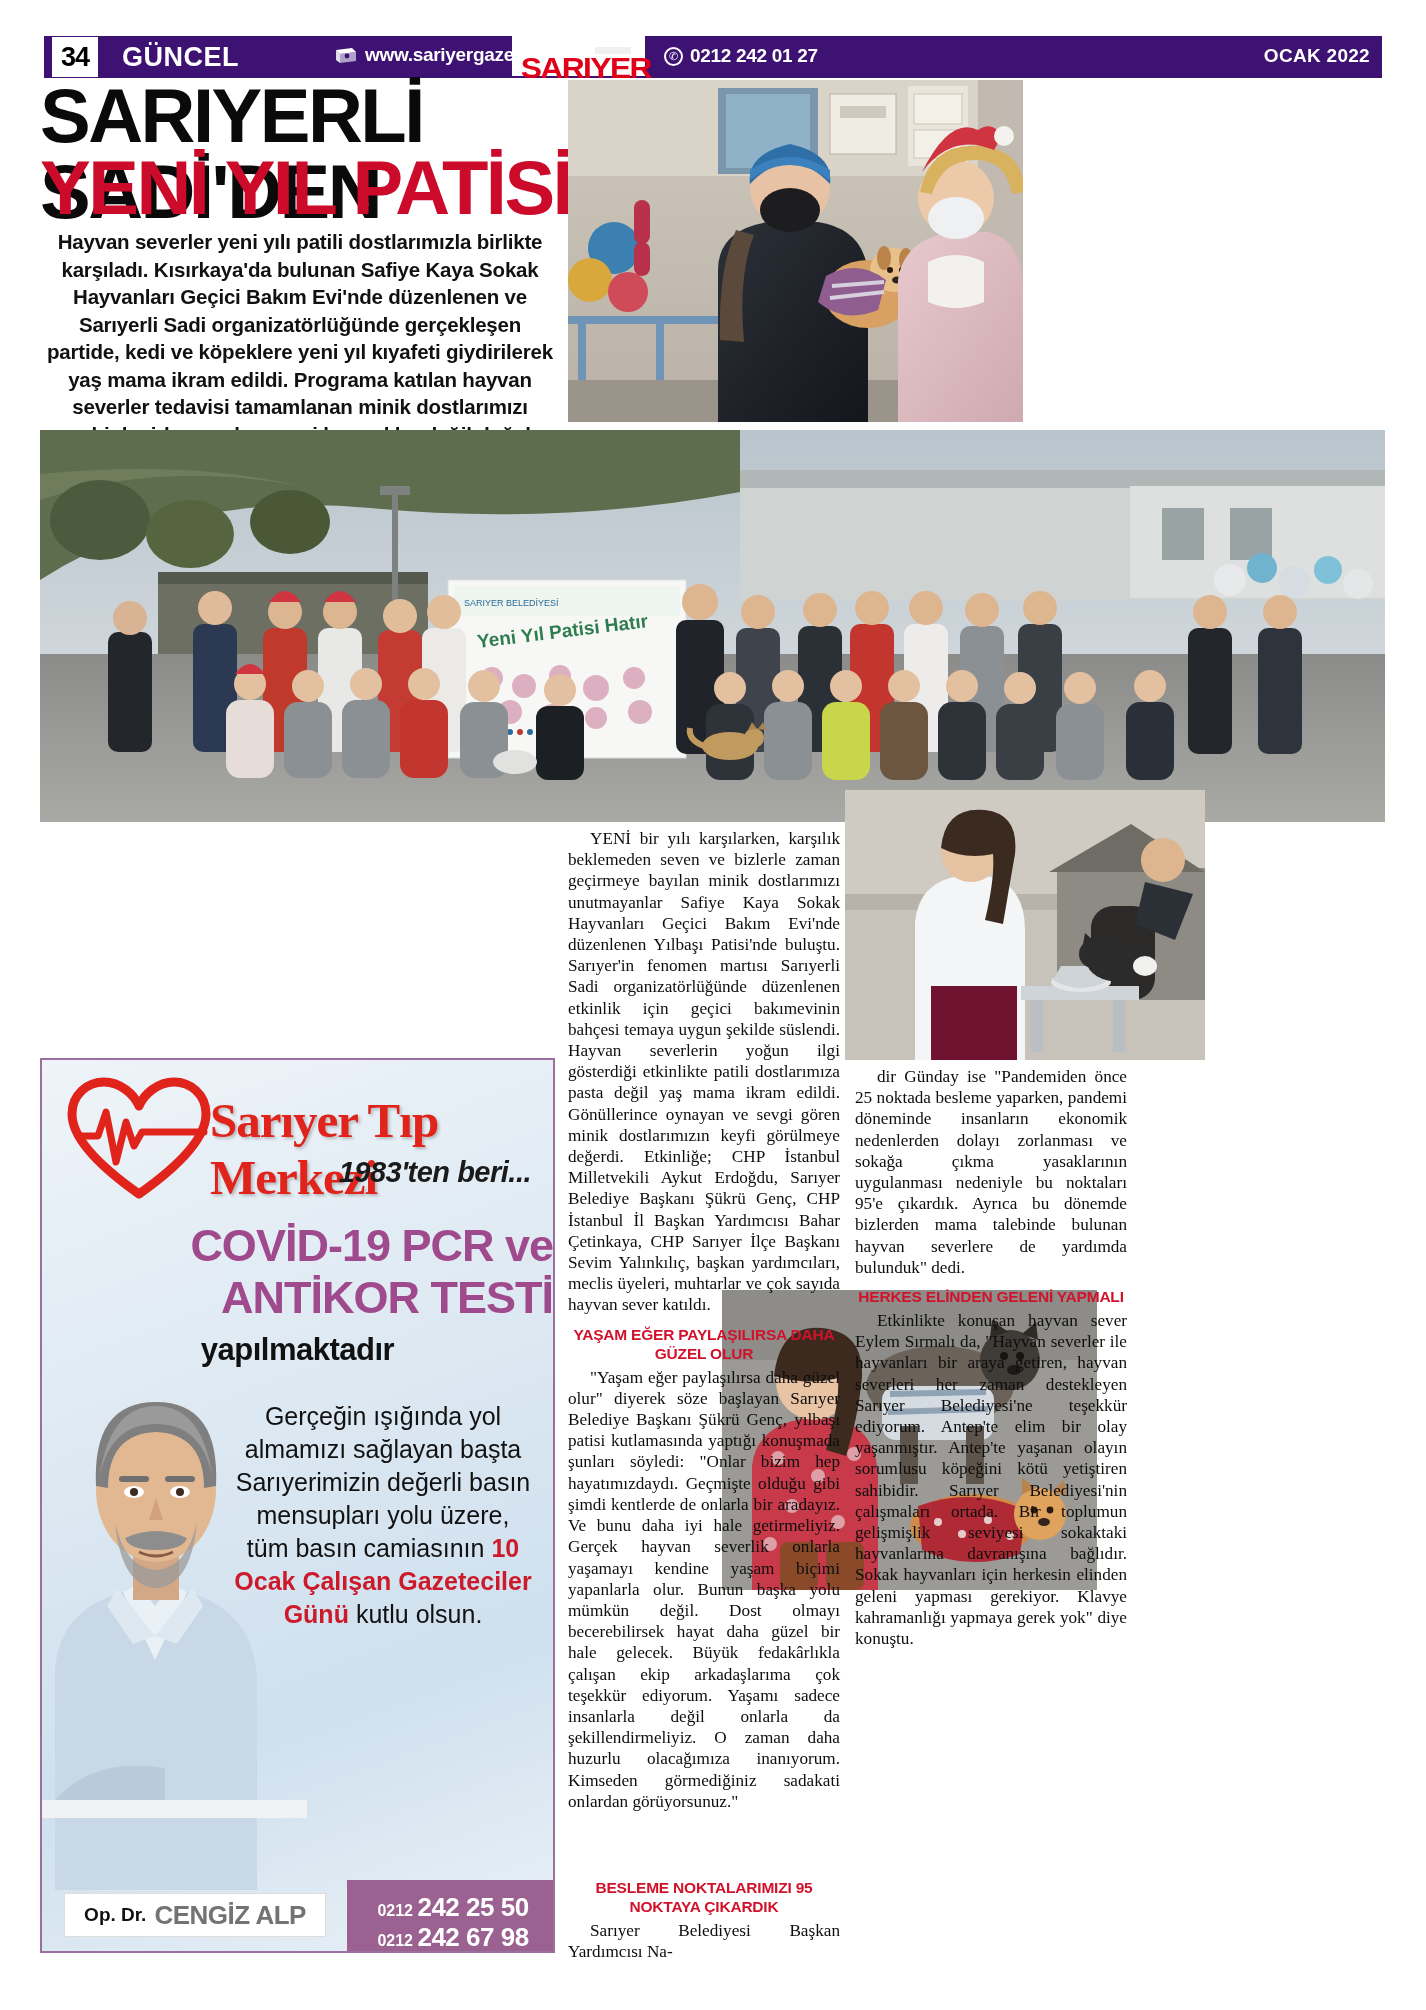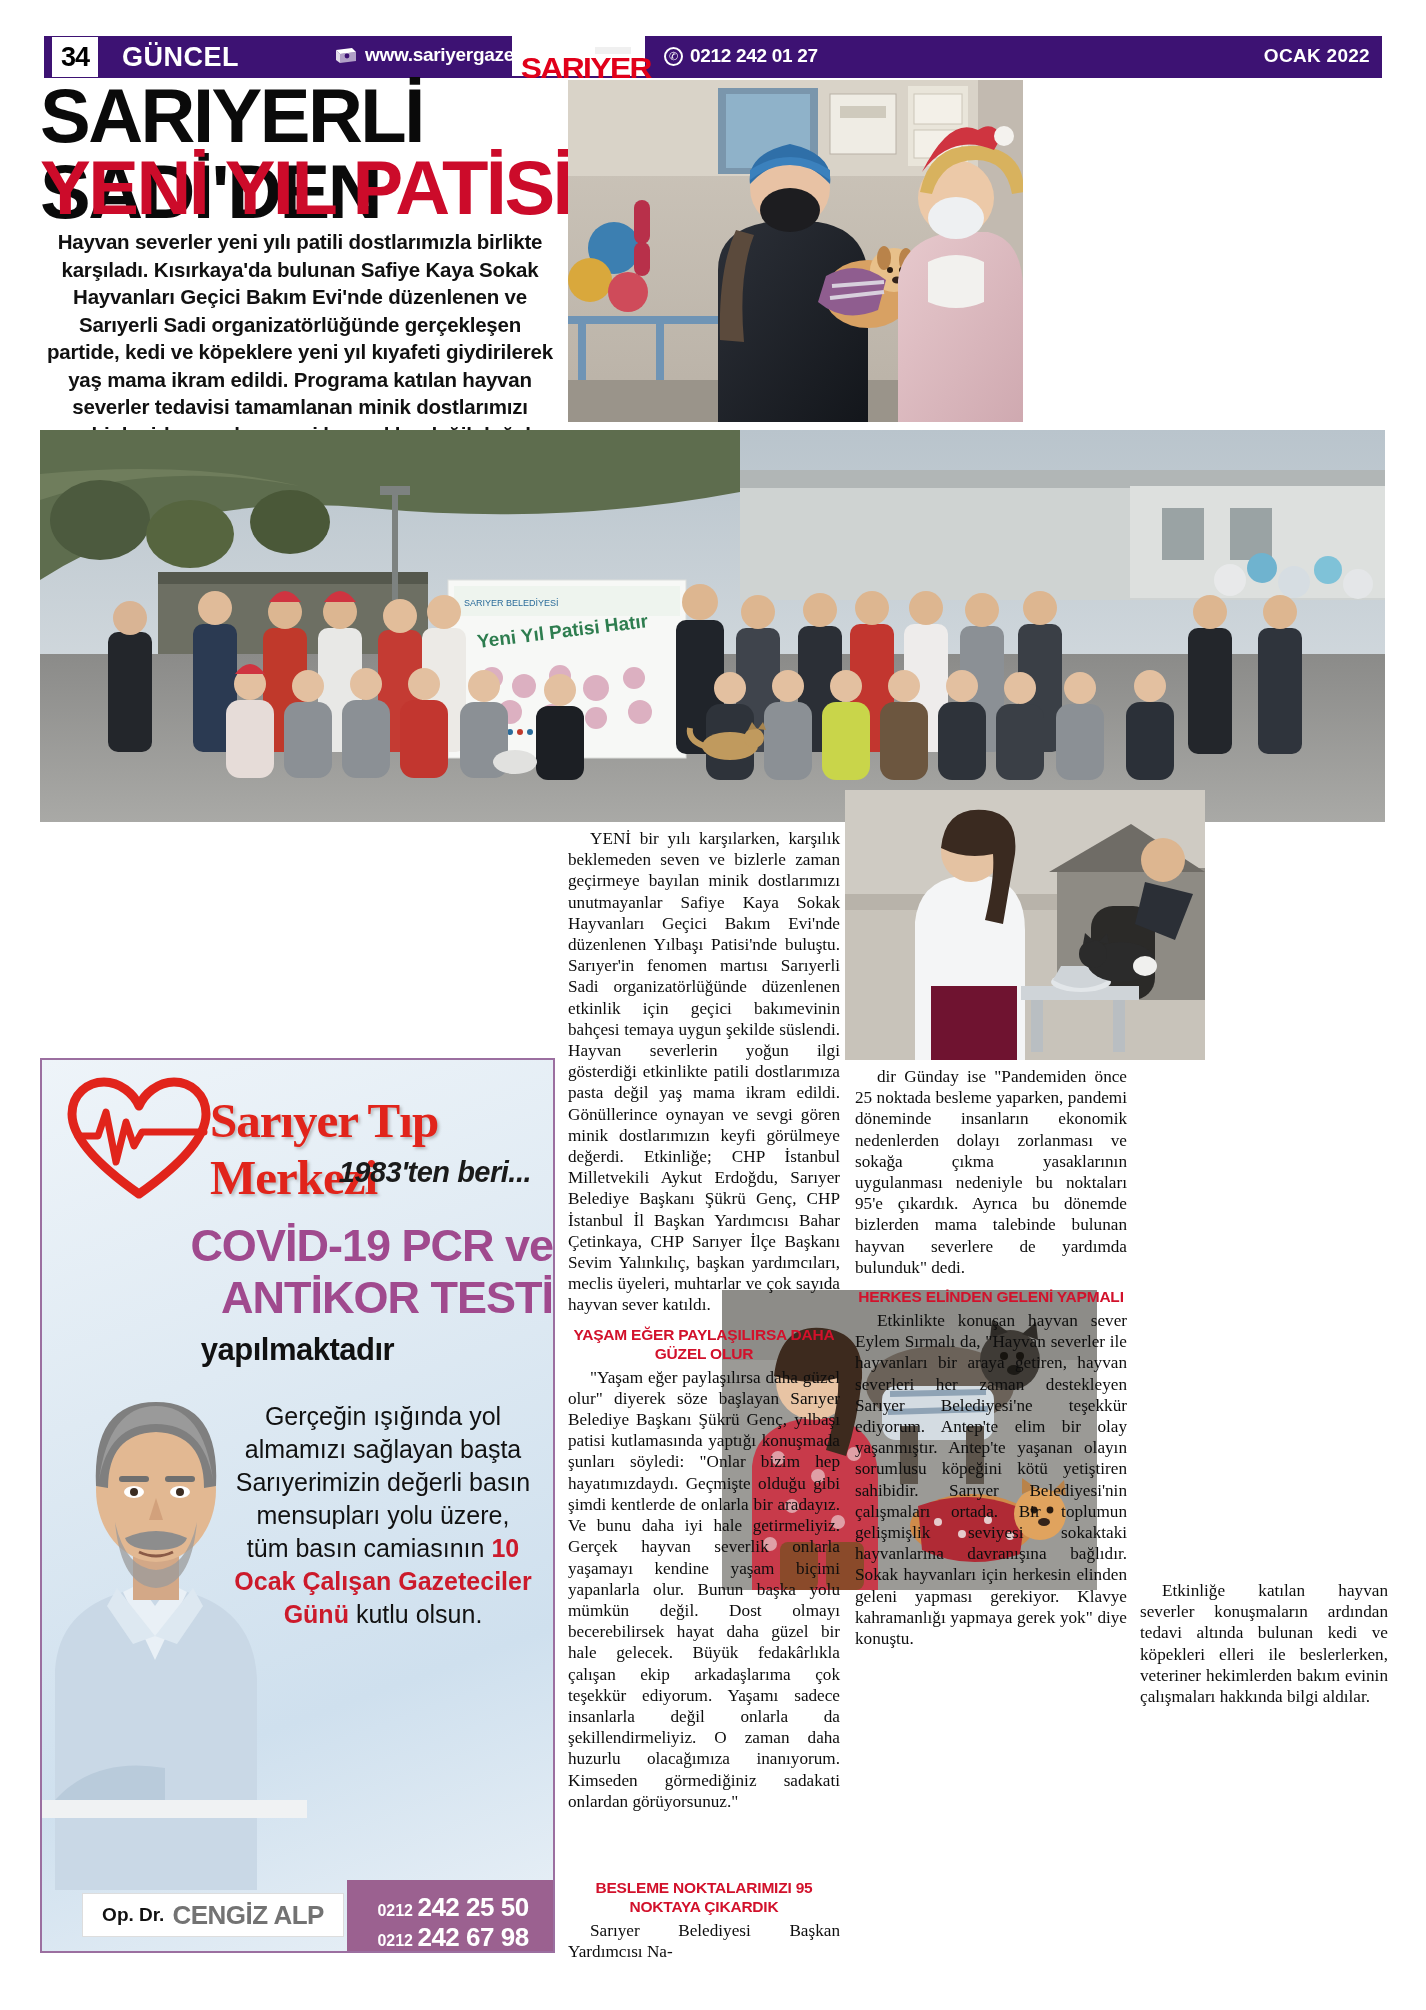--- a/index.html
+++ b/index.html
@@ -123,21 +123,21 @@
   .ad-doctor {
     position:absolute; left:-5px; top:270px; width:270px; height:560px;
   }
   .ad-contact {
     position:absolute; left:305px; top:820px; width:212px; height:148px;
     background:#9b6190; color:#fff; padding:14px 10px 0 10px; text-align:center;
   }
   .ad-contact .ph { font-size:16px; font-weight:700; line-height:27px; }
   .ad-contact .ph b { font-size:26px; font-weight:800; letter-spacing:-.5px;}
   .ad-namebar {
-    position:absolute; left:40px; bottom:14px; width:262px; height:44px;
+    position:absolute; left:22px; bottom:14px; width:262px; height:44px;
     background:#fff; display:flex; align-items:center; justify-content:center;
     gap:8px; border:1px solid #ddd;
   }
   .ad-namebar .t1 { font-size:19px; font-weight:700; color:#111;}
   .ad-namebar .t2 { font-size:26px; font-weight:800; color:#737373; letter-spacing:-.5px;}
 
   
   .col {
     position:absolute; font-family:"Liberation Serif", serif;
     font-size:17.2px; line-height:21.2px; text-align:justify; color:#0d0d0d;
@@ -629,17 +629,14 @@
     <div class="subhead" style="margin-top:0;">BESLEME NOKTALARIMIZI 95 NOKTAYA ÇIKARDIK</div>
     <p>Sarıyer Belediyesi Başkan Yardımcısı Na-</p>
   </div>
 
   <div class="col" style="left:855px; top:1066px; width:272px;">
     <p>dir Günday ise "Pandemiden önce 25 noktada besleme yaparken, pandemi döneminde insanların ekonomik nedenlerden dolayı zorlanması ve sokağa çıkma yasaklarının uygulanması nedeniyle bu noktaları 95'e çıkardık. Ayrıca bu dönemde bizlerden mama talebinde bulunan hayvan severlere de yardımda bulunduk" dedi.</p>
     <div class="subhead">HERKES ELİNDEN GELENİ YAPMALI</div>
     <p>Etkinlikte konuşan hayvan sever Eylem Sırmalı da, "Hayvan severler ile hayvanları bir araya getiren, hayvan severleri her zaman destekleyen Sarıyer Belediyesi'ne teşekkür ediyorum. Antep'te elim bir olay yaşanmıştır. Antep'te yaşanan olayın sorumlusu köpeğini kötü yetiştiren sahibidir. Sarıyer Belediyesi'nin çalışmaları ortada. Bir toplumun gelişmişlik seviyesi sokaktaki hayvanlarına davranışına bağlıdır. Sokak hayvanları için herkesin elinden geleni yapması gerekiyor. Klavye kahramanlığı yapmaya gerek yok" diye konuştu.</p>
   </div>
 
-  <div class="col" style="left:1140px; top:1580px; width:248px;">
-    <p>Etkinliğe katılan hayvan severler konuşmaların ardından tedavi altında bulunan kedi ve köpekleri elleri ile beslerlerken, veteriner hekimlerden bakım evinin çalışmaları hakkında bilgi aldılar.</p>
-  </div>
 
 </div>
 
 </body></html>

